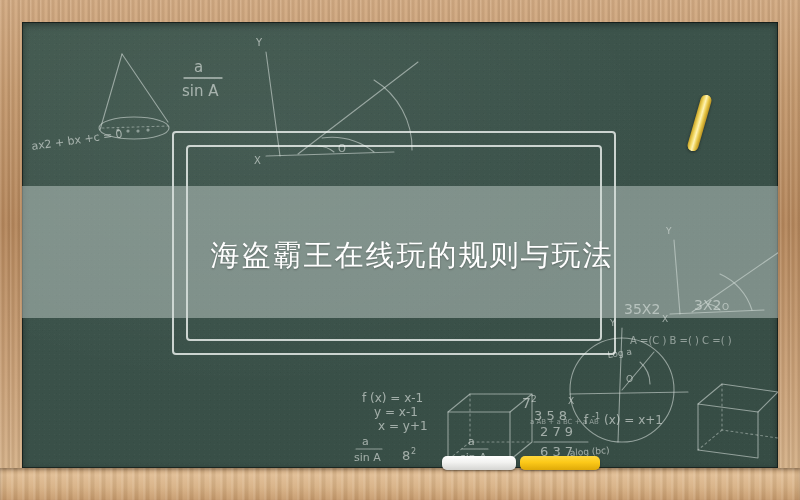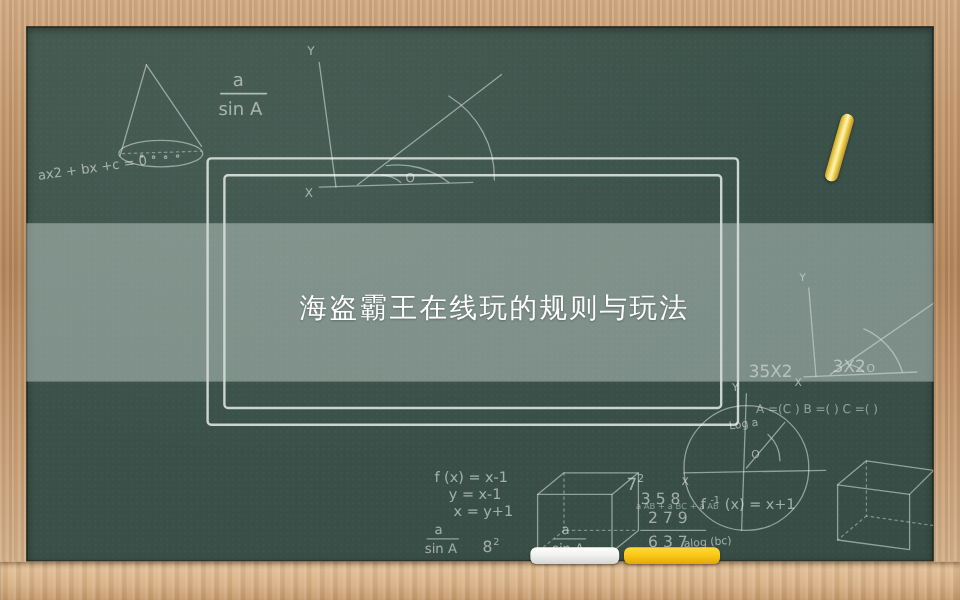--- a/index.html
+++ b/index.html
@@ -60,21 +60,21 @@
   #ring-inner{left:164px;top:123px;width:412px;height:192px;}
 
   
   #band{position:absolute;left:0;right:0;top:164px;height:132px;
     background:rgba(206,219,214,.46);
     backdrop-filter:blur(.5px);}
 
   
   #title{position:absolute;left:0;right:0;top:212px;height:44px;
     display:flex;align-items:center;justify-content:center;
-    font-size:23px;letter-spacing:2px;color:#ffffff;
+    font-size:29px;letter-spacing:2px;color:#ffffff;
     font-family:Liberation Serif, serif;
     text-shadow:0 1px 2px rgba(0,0,0,.30);margin-left:24px;}
 
   
   #chalk-stick{position:absolute;left:672px;top:72px;width:11px;height:58px;
     border-radius:6px;transform:rotate(16deg);
     background:linear-gradient(90deg,#c9a327 0%,#f3d964 28%,#fff3b4 48%,#e9c94a 72%,#b9911f 100%);
     box-shadow:0 1px 3px rgba(0,0,0,.45);}
 
   

